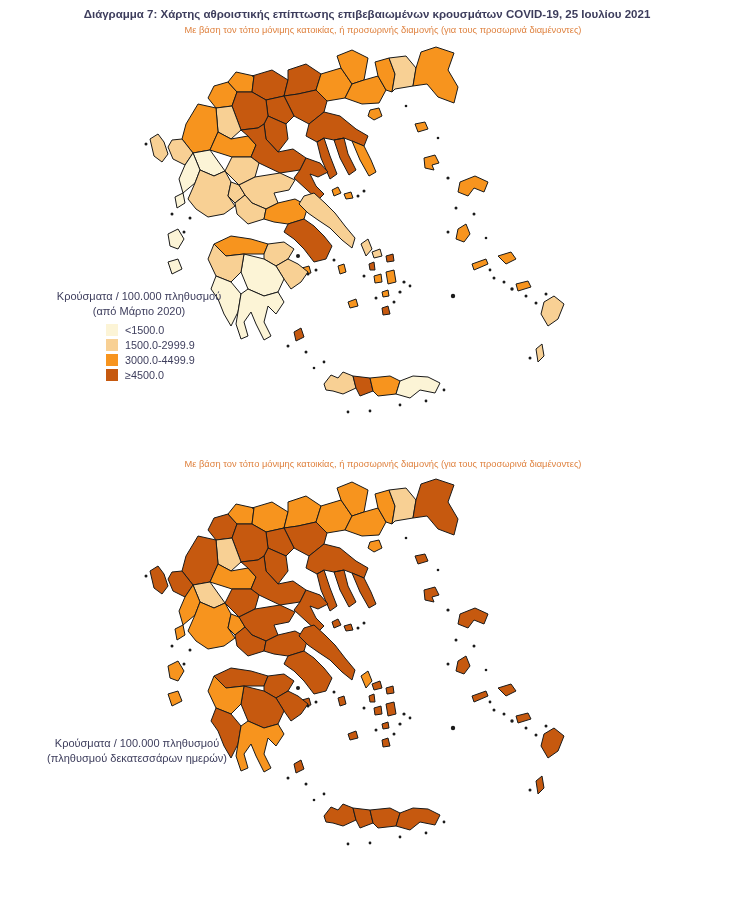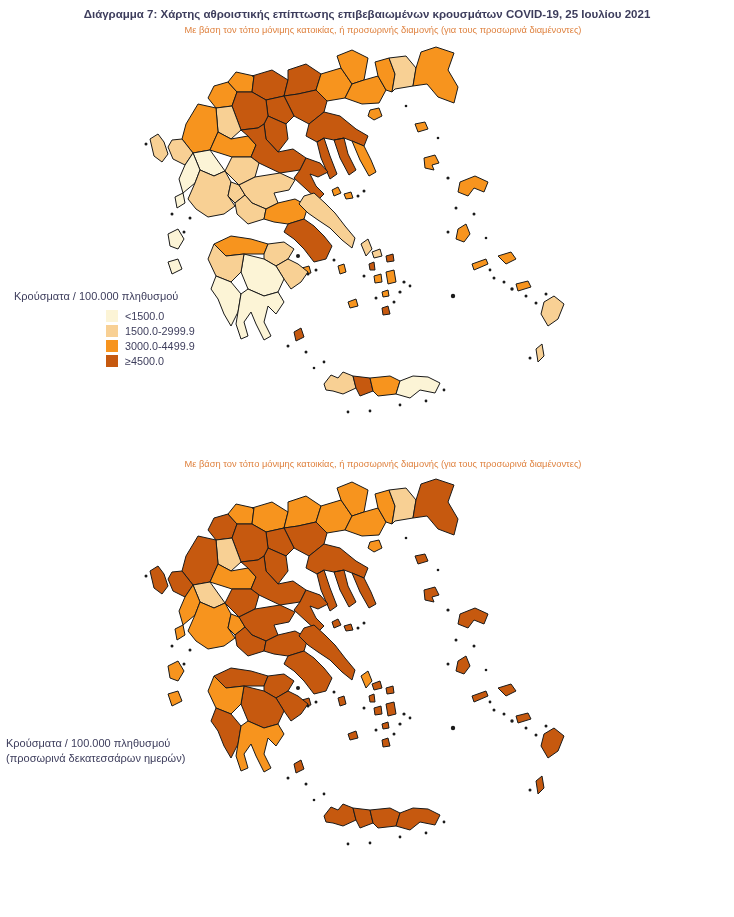--- a/index.html
+++ b/index.html
@@ -18,21 +18,21 @@
   }
   #t0{top:8px;} #s0{top:25px;}
   #t1{top:441px;} #s1{top:459px;}
   svg.gmap{position:absolute;width:444px;height:388px;}
   #m0{left:138px;top:46px;}
   #m1{left:138px;top:478px;}
   path[data-region]{stroke:var(--stroke-color,#1a1a1a);stroke-width:1;stroke-linejoin:round;}
   .legend{position:absolute;color:var(--title-color,#3d3d5c);}
   #l0{left:14px;top:289px;width:250px;}
   #l1{left:6px;top:736px;width:262px;}
-  .legend-title{font-size:11px;line-height:1.32;}
+  .legend-title{text-align:center;font-size:11px;line-height:1.32;}
   .legend-items{margin-top:6px;display:flex;flex-direction:column;gap:3px;}
   #l0 .legend-items{margin-left:48px;}
   #l1 .legend-items{margin-left:90px;}
   .legend-row{display:flex;align-items:center;gap:7px;font-size:10.8px;padding-left:44px;}
   .swatch{width:12px;height:12px;flex:0 0 auto;}
   #geo-src{position:absolute;width:0;height:0;overflow:hidden;}
 </style>
 </head>
 <body>
 
@@ -162,20 +162,21 @@
         <circle class="islet" cx="306" cy="344" r="1.4" fill="#1a1a1a"></circle>
           <circle class="islet" cx="392" cy="312" r="1.5" fill="#1a1a1a"></circle>
         <circle class="islet" cx="348" cy="192" r="1.3" fill="#1a1a1a"></circle>
           <circle class="islet" cx="300" cy="92" r="1.3" fill="#1a1a1a"></circle>
         <circle class="islet" cx="268" cy="60" r="1.3" fill="#1a1a1a"></circle>
       </g>
     </g>
     </svg>
   <div id="l0" class="legend">
     <div class="legend-title">Κρούσματα / 100.000 πληθυσμού</div>
+    <div class="legend-title">(από Μάρτιο 2020)</div>
     <div class="legend-items">
         <div class="legend-row">
           <span class="swatch" style="background: rgb(252, 244, 214);"></span>
           <span>&lt;1500.0</span>
         </div>
         <div class="legend-row">
           <span class="swatch" style="background: rgb(248, 208, 148);"></span>
           <span>1500.0-2999.9</span>
         </div>
         <div class="legend-row">
@@ -312,21 +313,21 @@
         <circle class="islet" cx="306" cy="344" r="1.4" fill="#1a1a1a"></circle>
           <circle class="islet" cx="392" cy="312" r="1.5" fill="#1a1a1a"></circle>
         <circle class="islet" cx="348" cy="192" r="1.3" fill="#1a1a1a"></circle>
           <circle class="islet" cx="300" cy="92" r="1.3" fill="#1a1a1a"></circle>
         <circle class="islet" cx="268" cy="60" r="1.3" fill="#1a1a1a"></circle>
       </g>
     </g>
     </svg>
   <div id="l1" class="legend">
     <div class="legend-title">Κρούσματα / 100.000 πληθυσμού</div>
-    <div class="legend-title">(προσωρινά δεκατεσσάρων ημερών)</div>
+    <div class="legend-title">(πληθυσμού δεκατεσσάρων ημερών)</div>
   </div>
 
   <svg id="geo-src" aria-hidden="true">
     <g id="geo">
 
       <path data-region="kastoria" d="M70,52 L76,40 L90,36 L99,46 L94,60 L78,62 Z"></path>
       <path data-region="florina" d="M90,36 L98,26 L116,30 L114,46 L99,46 Z"></path>
       <path data-region="pella" d="M114,30 L134,24 L150,34 L146,50 L128,54 L114,46 L116,30 Z"></path>
       <path data-region="kilkis" d="M150,24 L168,18 L183,28 L178,44 L160,48 L146,50 L150,34 Z"></path>
       <path data-region="serres" d="M183,28 L203,22 L214,38 L207,52 L189,55 L178,44 Z"></path>

